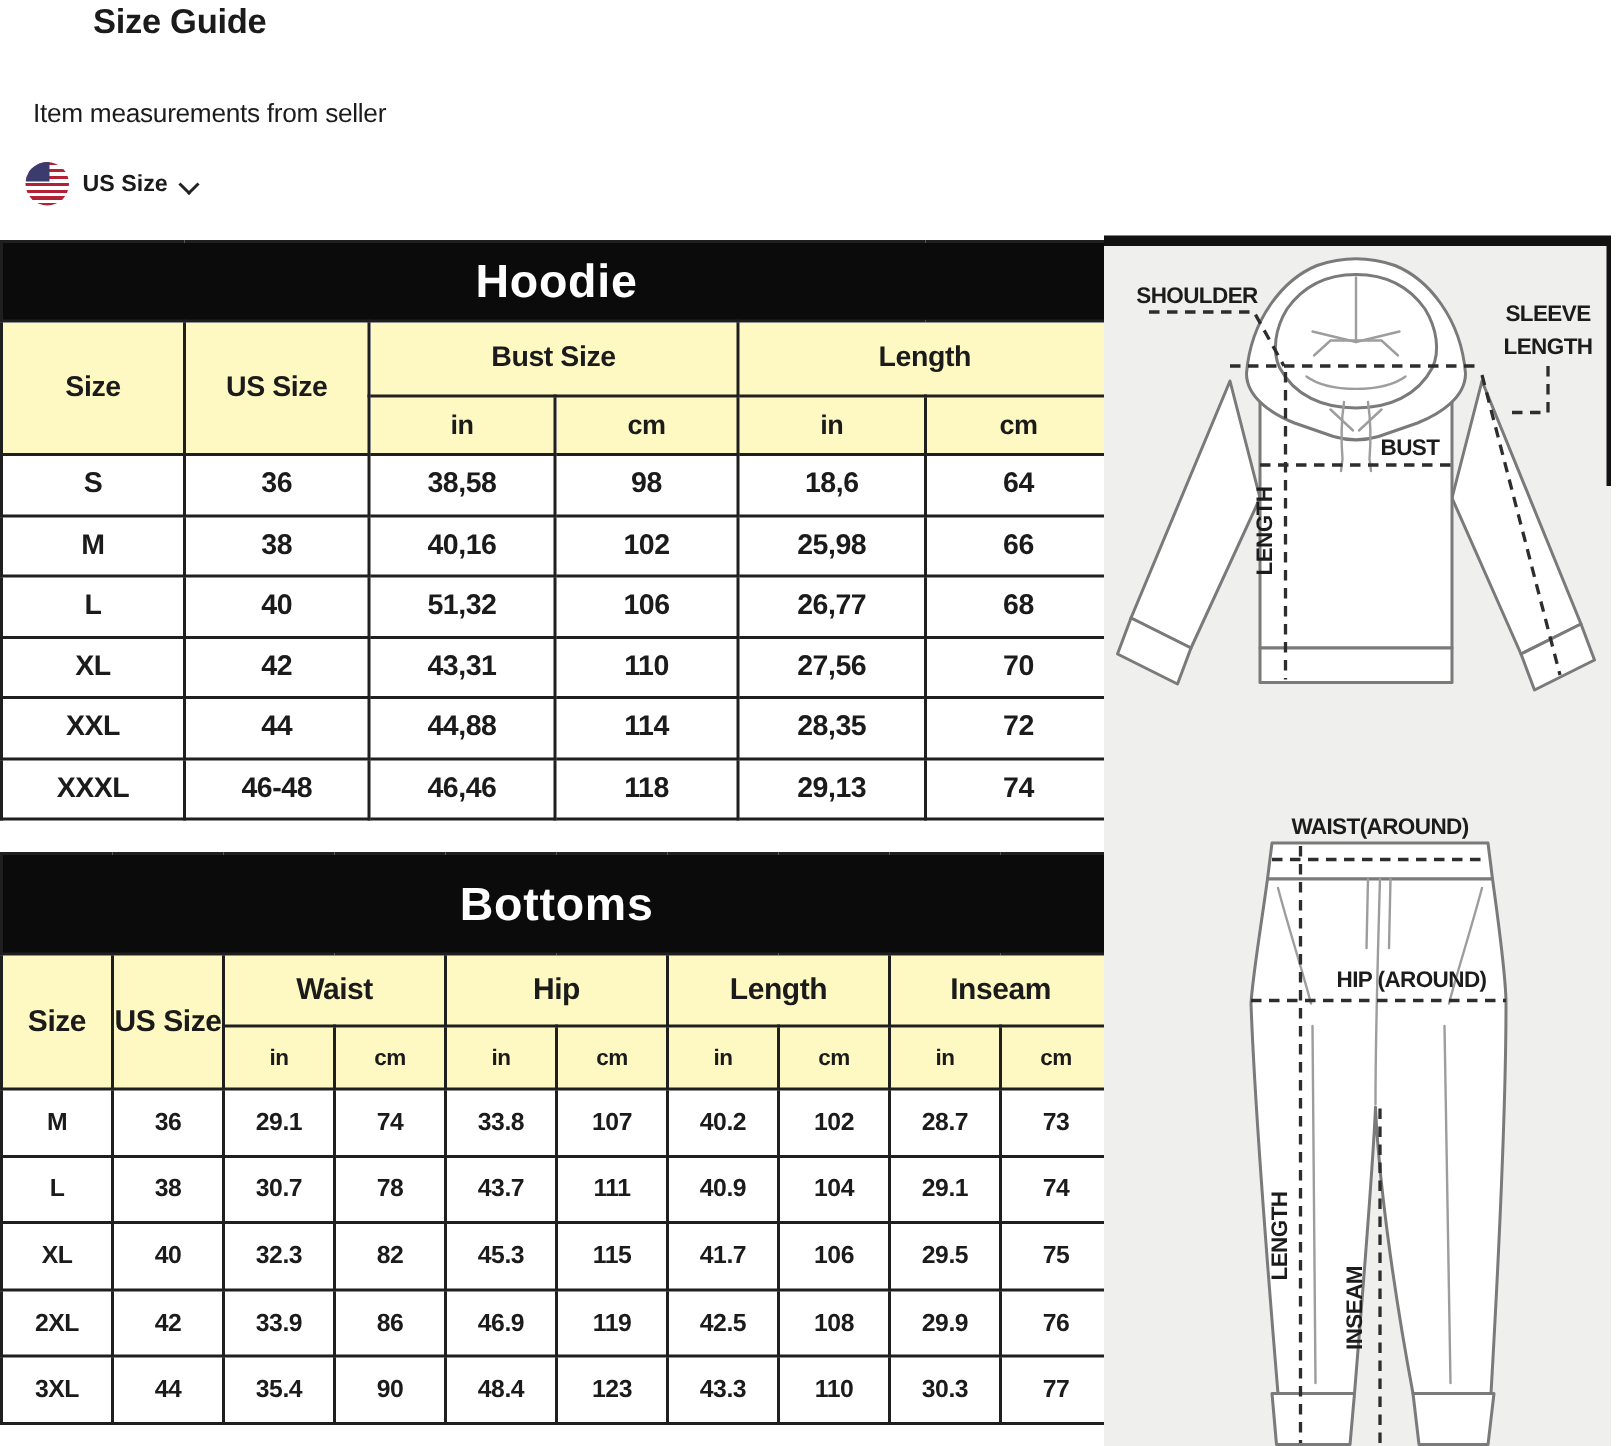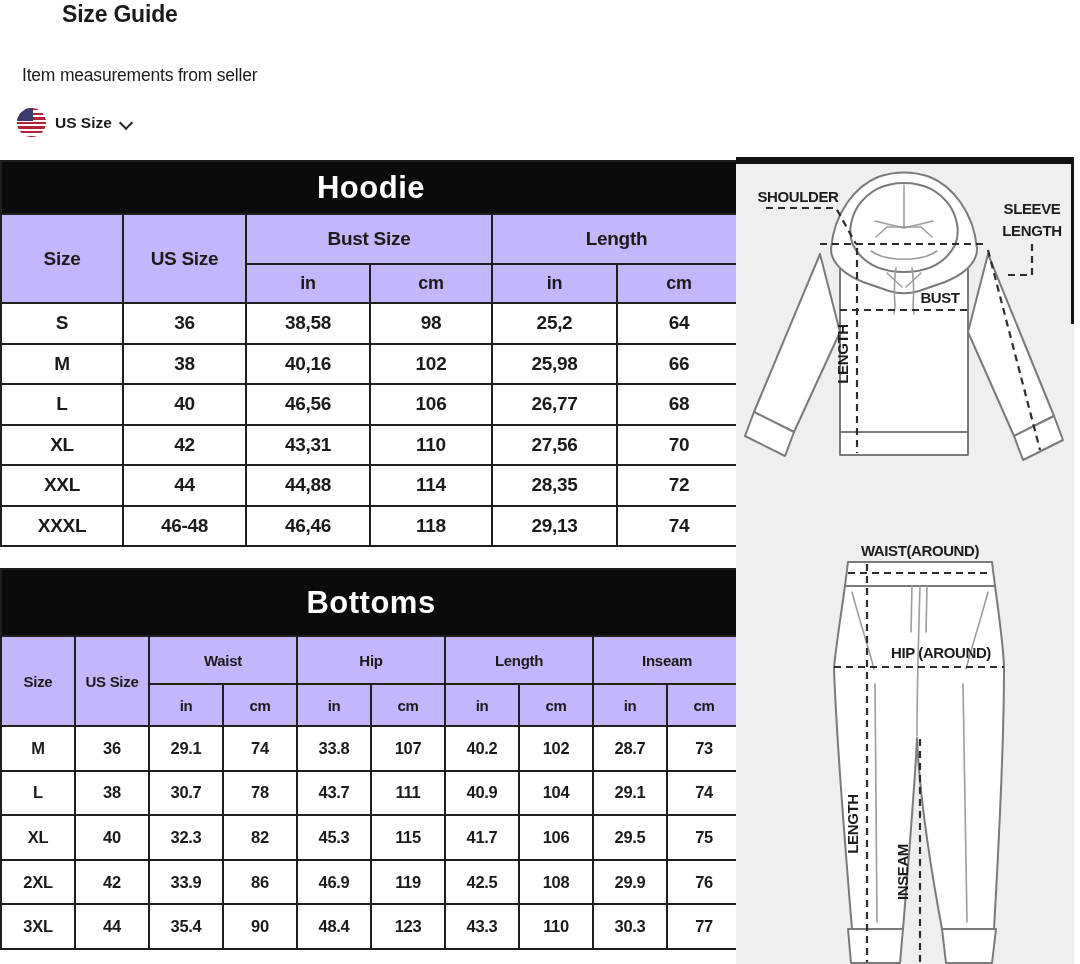--- a/index.html
+++ b/index.html
@@ -15,31 +15,31 @@
   .flag .canton{position:absolute;left:0;top:0;width:55%;height:45%;background:#3c3b6e;}
   .size-selector .lbl{font-size:15.5px;font-weight:bold;}
   .chev{width:11px;height:11px;position:relative;top:-2px;}
   .chev:before{content:"";position:absolute;left:0;top:3px;width:8px;height:8px;
         border-right:2px solid #222;border-bottom:2px solid #222;transform:rotate(45deg);}
 
   table{border-collapse:collapse;table-layout:fixed;position:absolute;left:0;background:#fff;}
   td,th{border:2px solid #1f1f1f;text-align:center;vertical-align:middle;
         font-weight:bold;letter-spacing:-0.3px;padding:0;overflow:hidden;}
   .tbl-title{background:#0b0b0b;color:#ffffff;font-size:31px;letter-spacing:0.5px;}
-  .gray{background:#c4b5fd;}
+  .gray{background:#fef9c3;}
 
   #hoodie-table{top:160px;width:740px;}
   #hoodie-table .tbl-title{height:51px;}
   #hoodie-table .grp{height:48px;font-size:19px;}
   #hoodie-table .unit{height:37px;font-size:18px;}
   #hoodie-table .body-row td{height:38.5px;font-size:19px;}
 
   #bottoms-table{top:568px;width:740px;}
   #bottoms-table .tbl-title{height:65px;}
-  #bottoms-table .grp{height:46px;font-size:15px;}
+  #bottoms-table .grp{height:46px;font-size:20px;}
   #bottoms-table .unit{height:40px;font-size:15px;}
   #bottoms-table .body-row td{height:42.6px;font-size:16.5px;}
 
   .diagram-panel{position:absolute;left:736px;top:157px;width:338px;height:807px;
         background:#efefed;border-top:7px solid #121212;box-sizing:border-box;}
   .diagram-panel .right-edge{position:absolute;right:0;top:0;width:3px;height:160px;background:#121212;}
   .diagram-panel svg{display:block;}
   .garment{fill:#ffffff;stroke:#7a7a7a;stroke-width:2;stroke-linejoin:round;stroke-linecap:round;}
   .detail{fill:none;stroke:#9d9d9d;stroke-width:1.6;stroke-linecap:round;}
   .dash{fill:none;stroke:#2d2d2d;stroke-width:2.2;stroke-dasharray:7 5;stroke-linecap:butt;}
@@ -83,35 +83,35 @@
     <td class="gray unit">in</td>
     <td class="gray unit">cm</td>
     <td class="gray unit">in</td>
     <td class="gray unit">cm</td>
   </tr>
   <tr class="body-row">
     <td>S</td>
     <td>36</td>
     <td>38,58</td>
     <td>98</td>
-    <td>25,2</td>
+    <td>18,6</td>
     <td>64</td>
   </tr>
   <tr class="body-row">
     <td>M</td>
     <td>38</td>
     <td>40,16</td>
     <td>102</td>
     <td>25,98</td>
     <td>66</td>
   </tr>
   <tr class="body-row">
     <td>L</td>
     <td>40</td>
-    <td>46,56</td>
+    <td>51,32</td>
     <td>106</td>
     <td>26,77</td>
     <td>68</td>
   </tr>
   <tr class="body-row">
     <td>XL</td>
     <td>42</td>
     <td>43,31</td>
     <td>110</td>
     <td>27,56</td>

